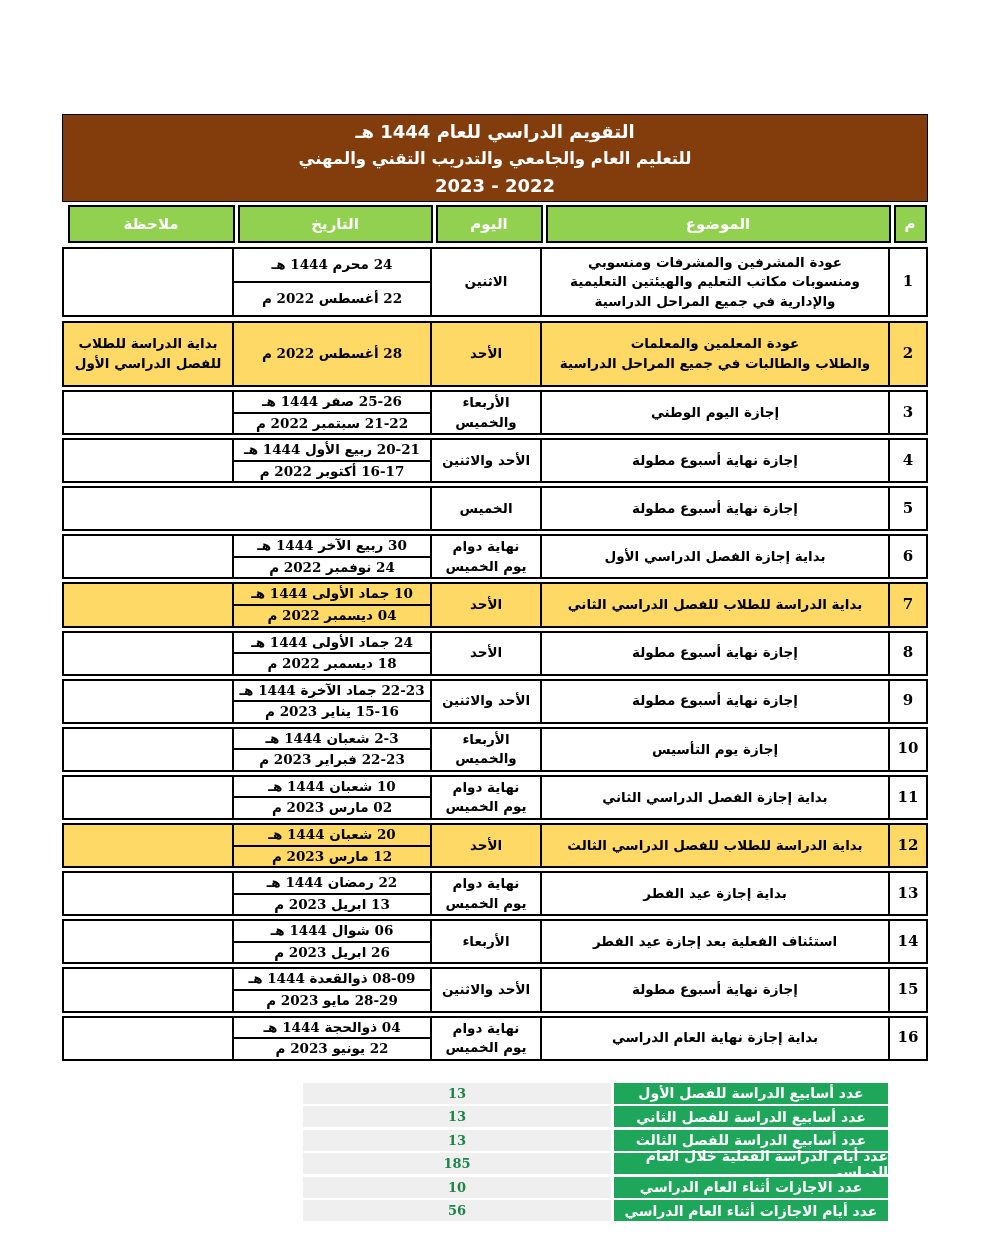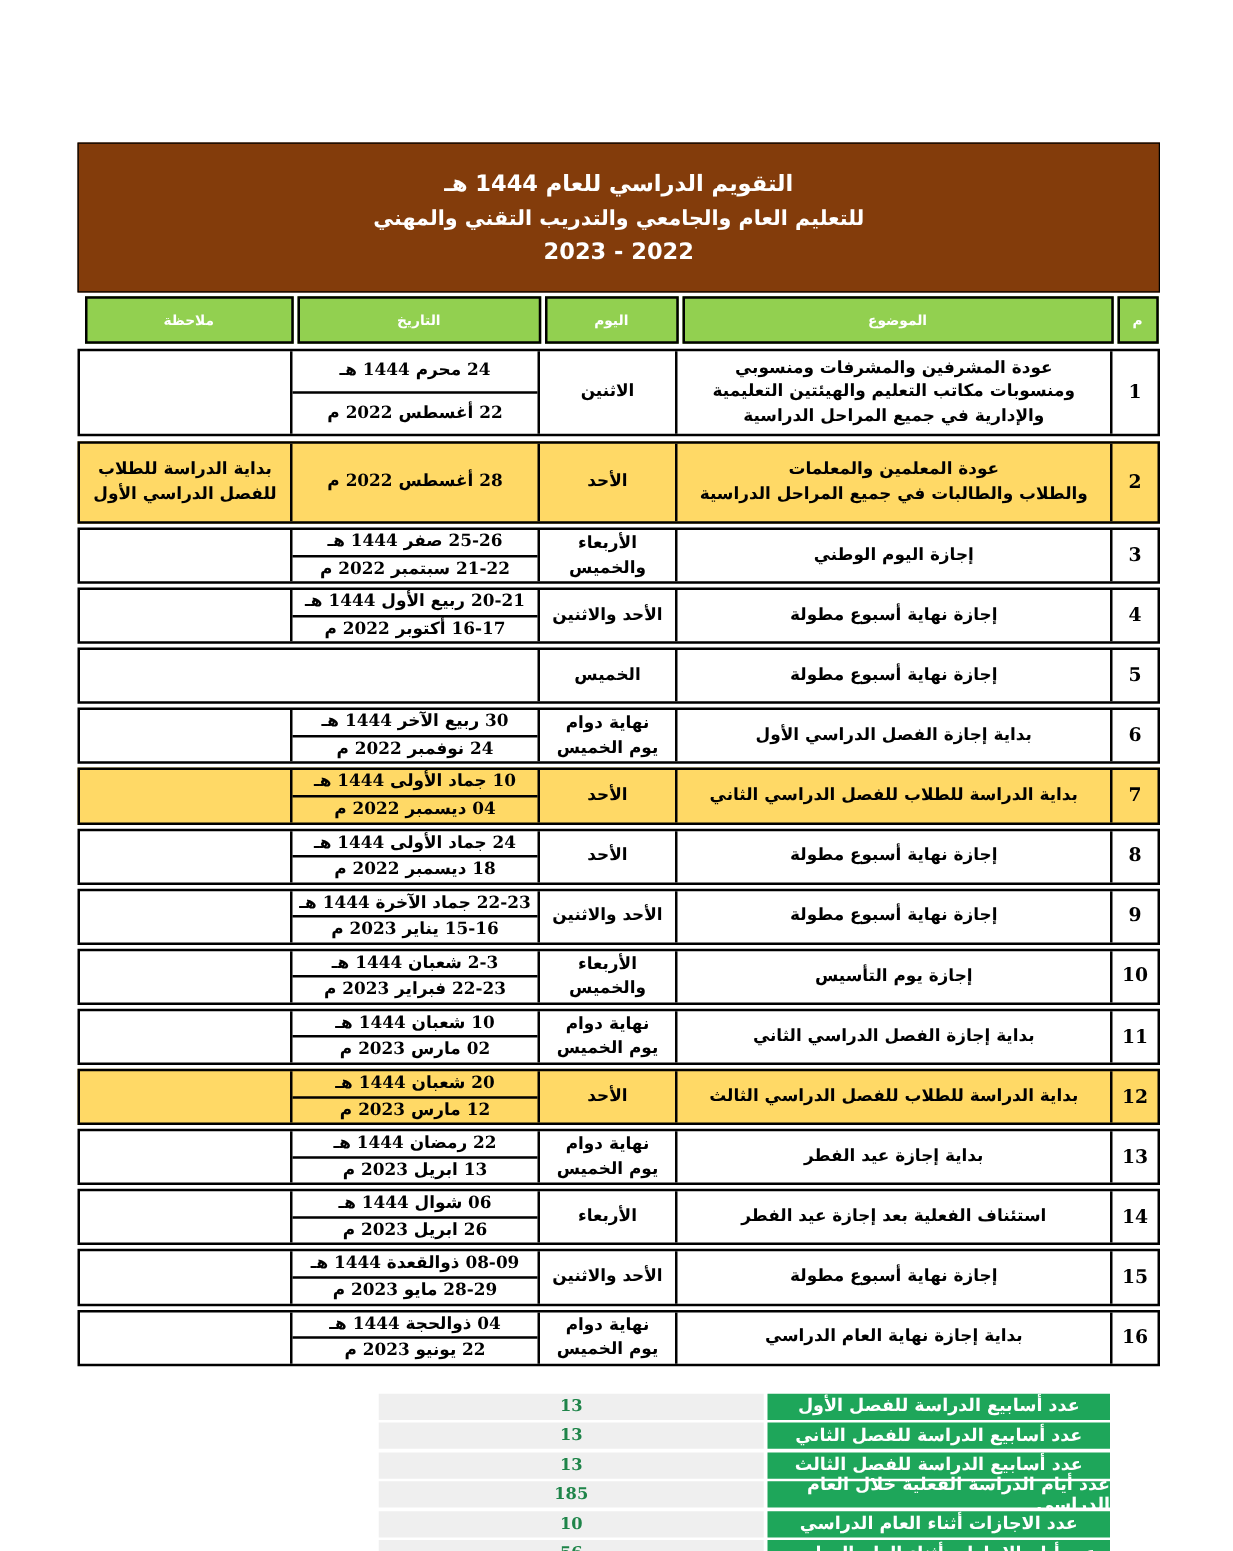--- a/index.html
+++ b/index.html
@@ -4,35 +4,35 @@
 <style>
   html,body{margin:0;padding:0;background:#ffffff;}
   body{width:986px;height:1241px;overflow:hidden;}
   .page{
     box-sizing:border-box;width:986px;height:1241px;
     padding:114px 58px 0 62px;direction:rtl;
     font-family:"DejaVu Sans",sans-serif;font-weight:bold;color:#000;
   }
   
   .titlebox{
-    box-sizing:border-box;width:866px;height:120px;
+    box-sizing:border-box;width:866px;height:88px;
     background:#833C0B;border:1px solid #000;color:#fff;
     display:flex;flex-direction:column;justify-content:center;
     text-align:center;gap:7px;
   }
   .titlebox .t1,.titlebox .t3{font-size:18px;}
   .titlebox .t2{font-size:16.5px;}
   
   .hdr{
     display:grid;grid-template-columns:36px 348px 110px 198px 170px;
     width:866px;height:38px;margin-top:3px;
   }
   .hcell{
     box-sizing:border-box;background:#92D050;border:2px solid #000;
-    margin:0 1.5px;color:#fff;font-size:11px;
+    margin:0 1.5px;color:#fff;font-size:15px;
     display:flex;align-items:center;justify-content:center;
   }
   
   .row{
     box-sizing:border-box;display:grid;
     grid-template-columns:36px 348px 110px 198px 170px;
     width:866px;border:2px solid #000;margin-top:3px;background:#fff;
   }
   .row.hl{background:#FFD966;}
   .row .cell{

